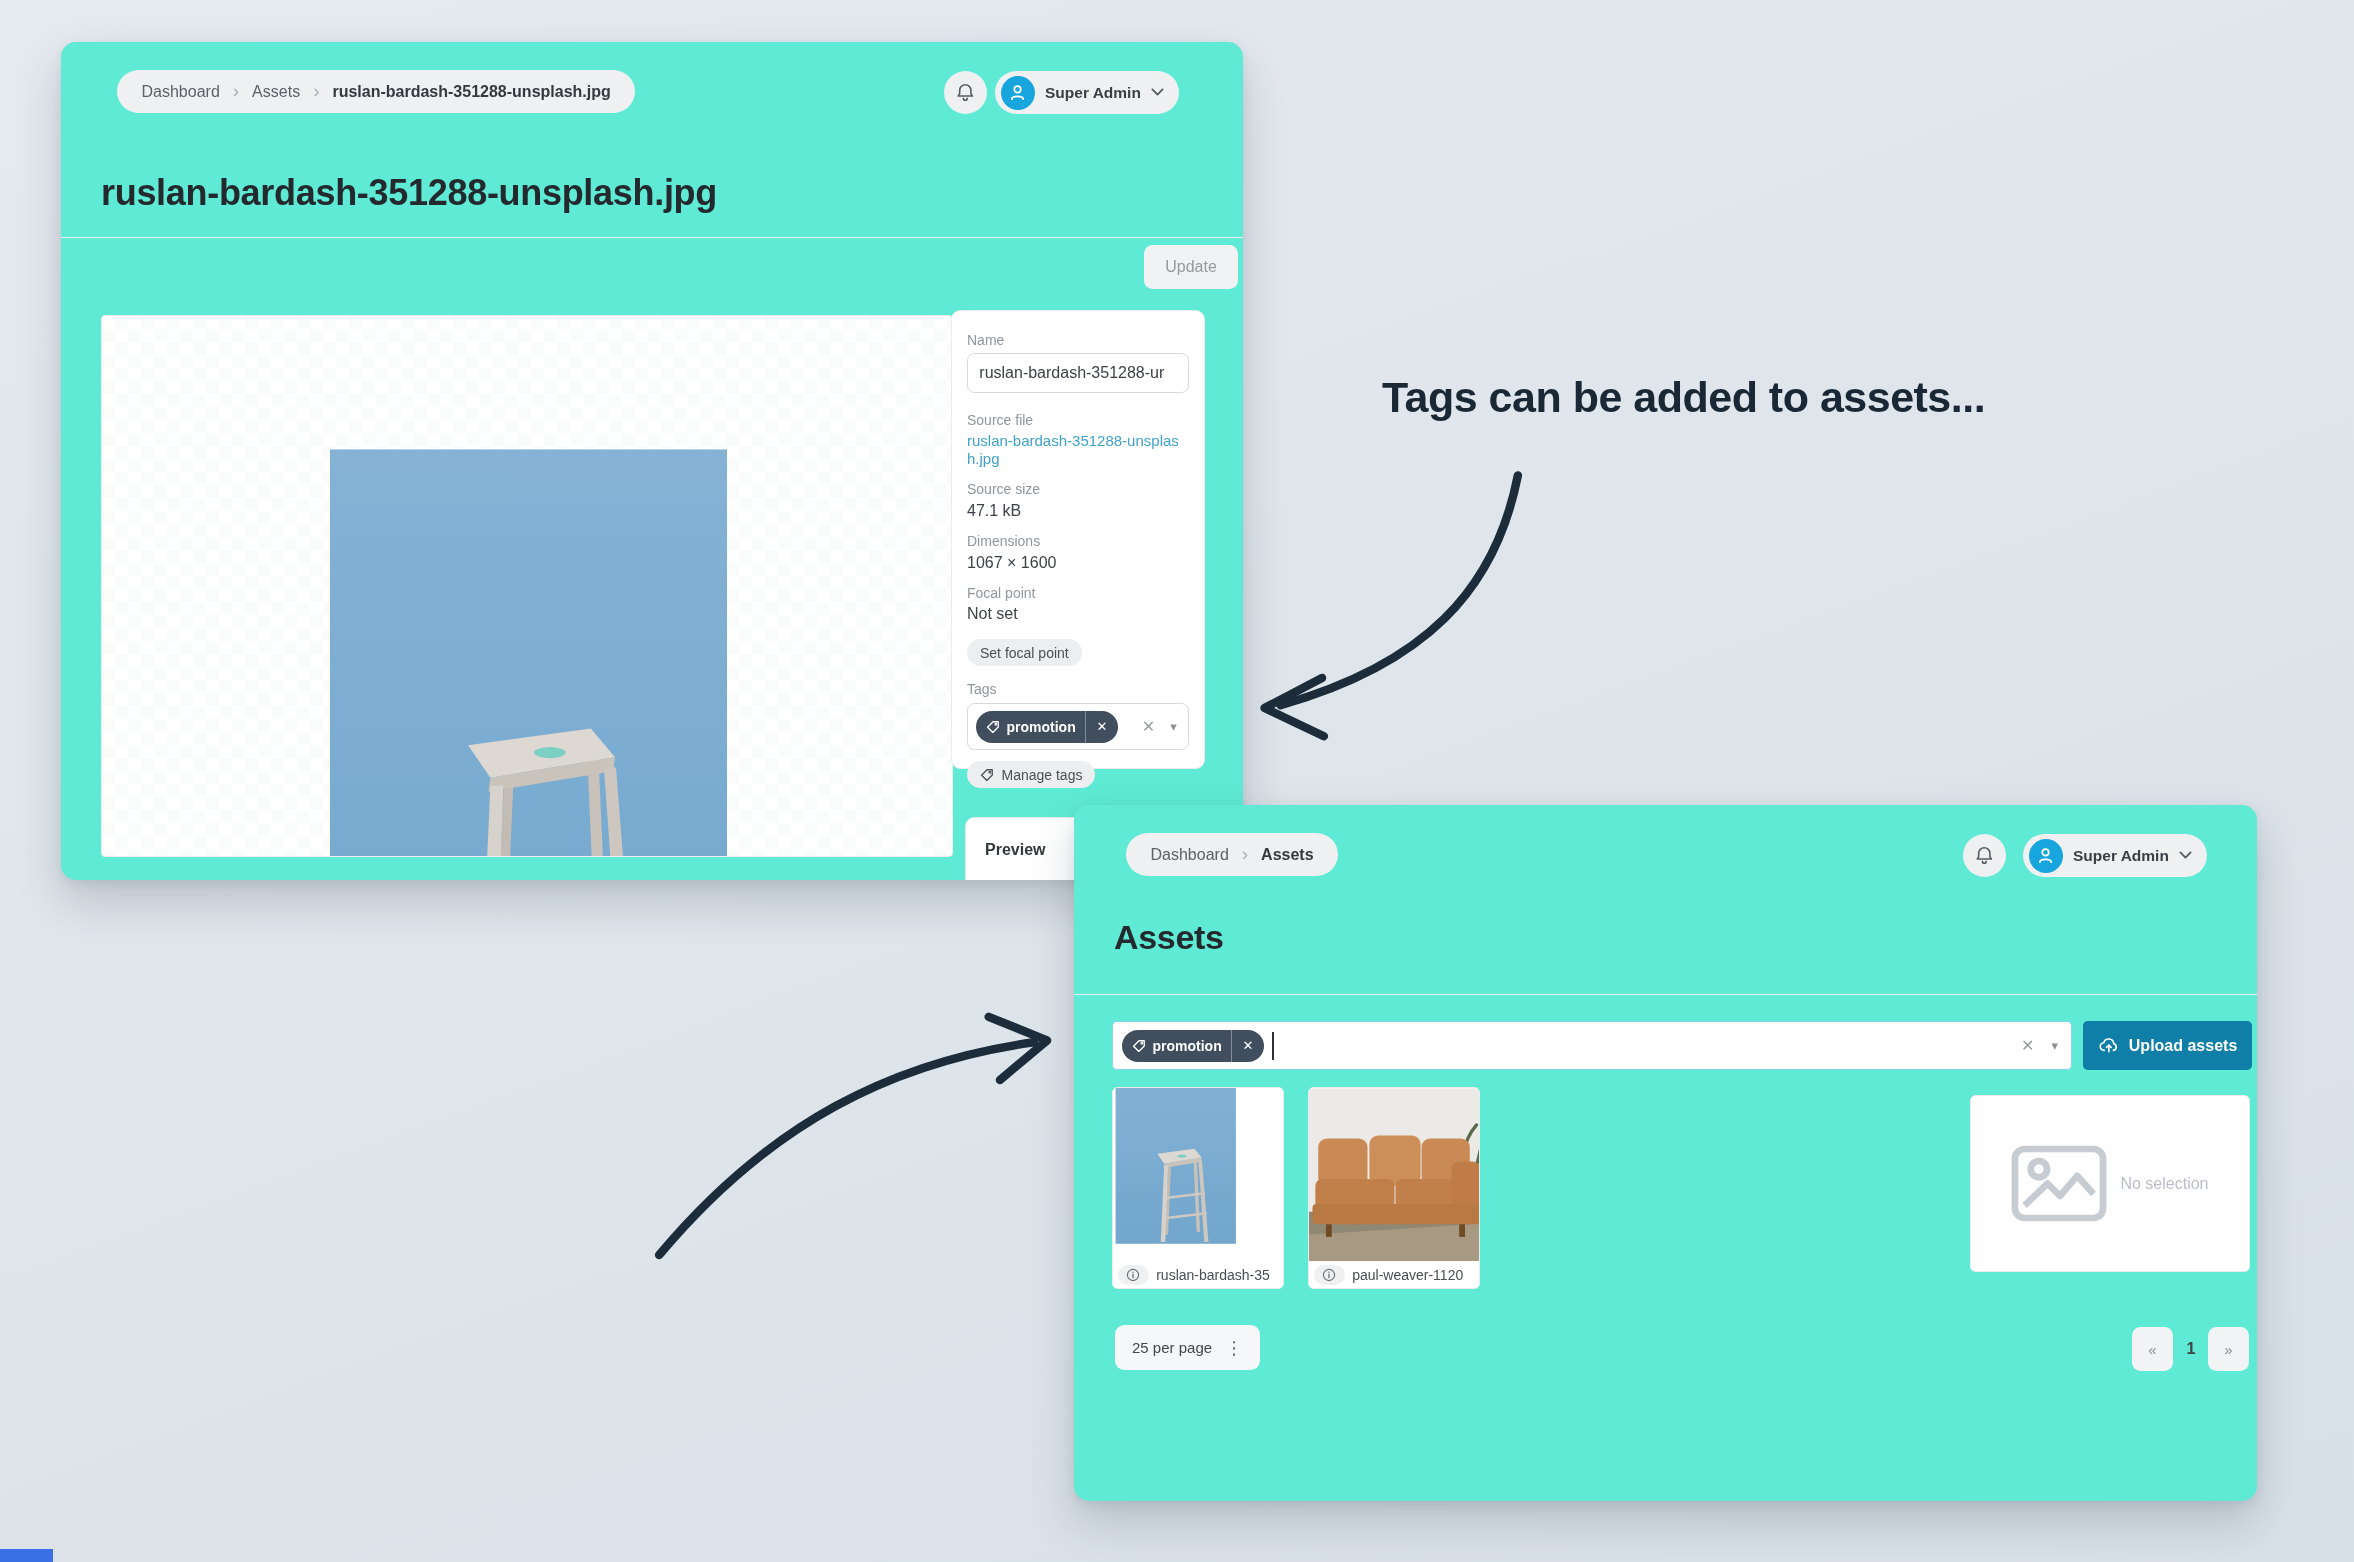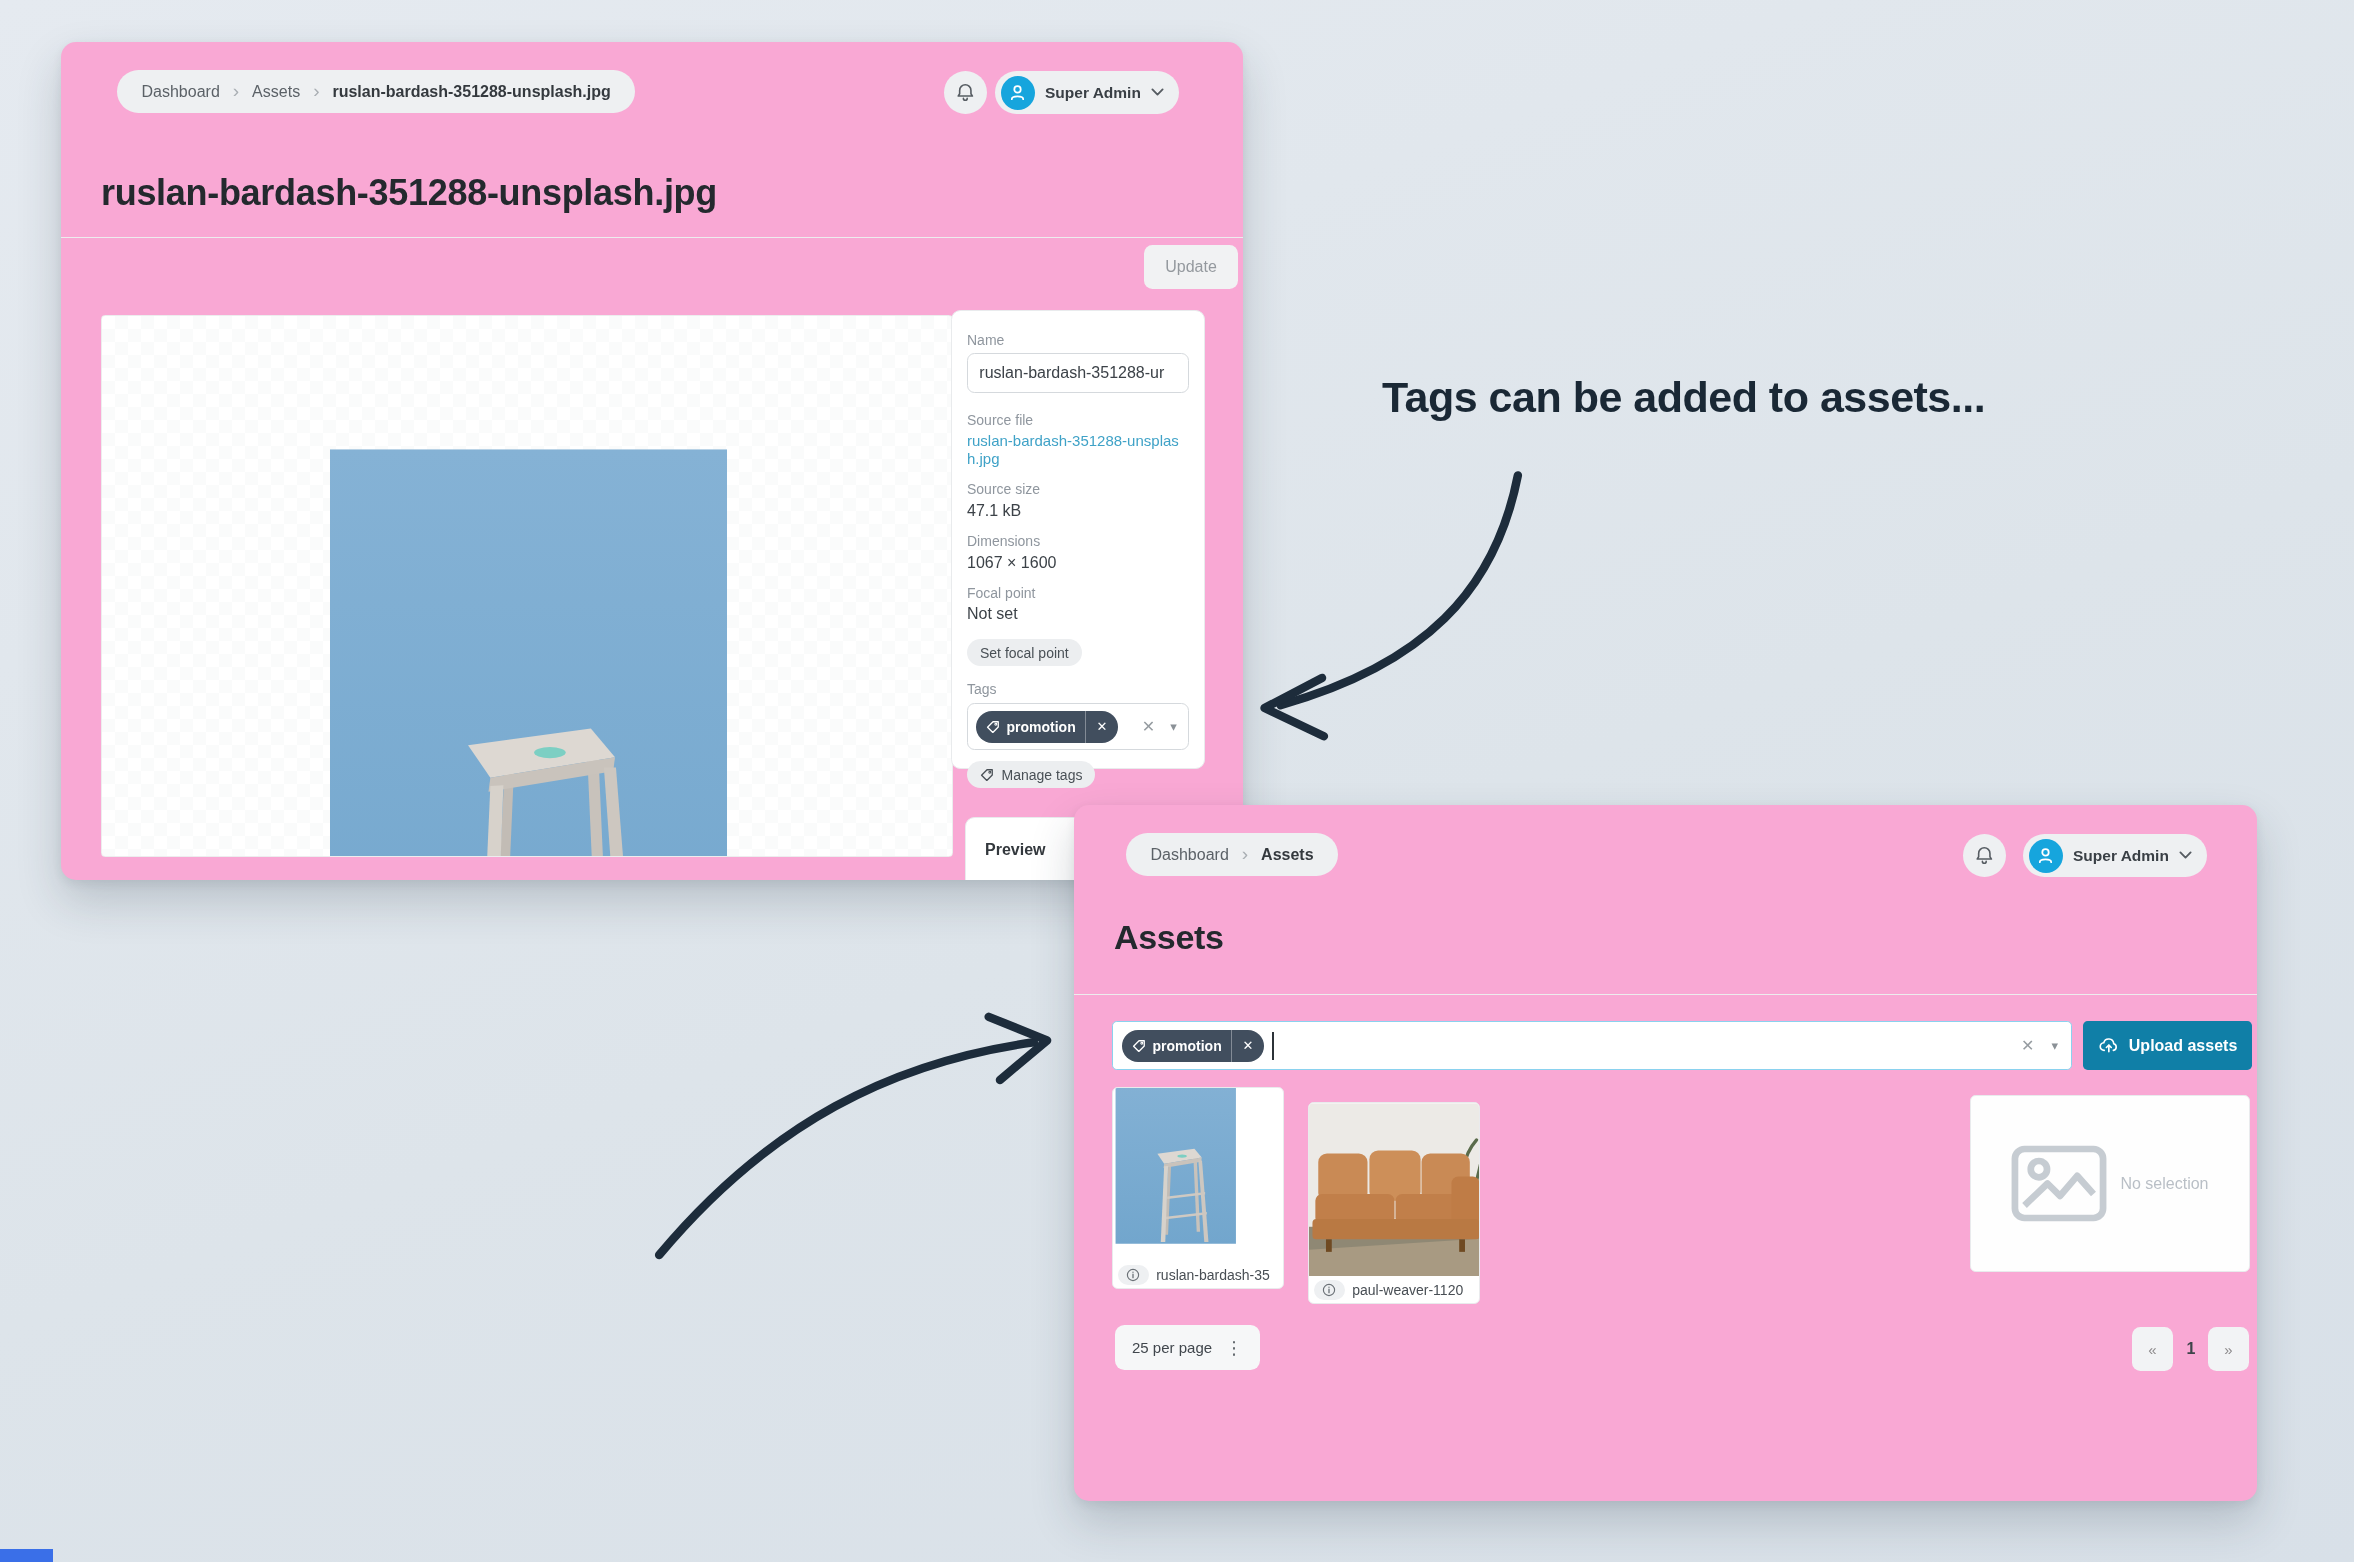--- a/index.html
+++ b/index.html
@@ -6,21 +6,21 @@
   body{
     width:2354px;height:1562px;
     font-family:"Liberation Sans", sans-serif;
     background:linear-gradient(160deg,#e5eaf0 0%,#dde4ea 55%,#d8e0e8 100%);
     overflow:hidden;
   }
   #stage{position:relative;width:2354px;height:1562px;}
 
   
   .window{
-    position:absolute;background:#f9a8d4;border-radius:15px;
+    position:absolute;background:#5eead4;border-radius:15px;
     box-shadow:0 21px 45px rgba(35,50,65,.20), 0 3.8px 9.4px rgba(35,50,65,.08);
   }
   .divider{position:absolute;left:0;right:0;height:0.9px;background:#ededee;}
 
   
   .crumb-pill{
     position:absolute;height:43px;border-radius:21.7px;background:#eef0f2;
     display:flex;align-items:center;padding:0 24.5px;gap:13px;
     font-size:16px;color:#5b6167;white-space:nowrap;
   }
@@ -361,21 +361,21 @@
       <div class="asset-foot">
         <span class="info-badge">
           <svg width="14" height="14" viewBox="0 0 15 15">
               <use href="#sym-info"></use>
             </svg>
         </span>
         <span class="asset-name">ruslan-bardash-35</span>
       </div>
     </div>
 
-    <div class="asset-card" style="left:234px;top:282px;margin-top:15px;">
+    <div class="asset-card" style="left:234px;top:282px;">
       <div class="asset-thumb">
         <svg width="172" height="179" viewBox="0 0 183 190">
             <use href="#sym-couch"></use>
           </svg>
       </div>
       <div class="asset-foot">
         <span class="info-badge">
           <svg width="14" height="14" viewBox="0 0 15 15">
               <use href="#sym-info"></use>
             </svg>

